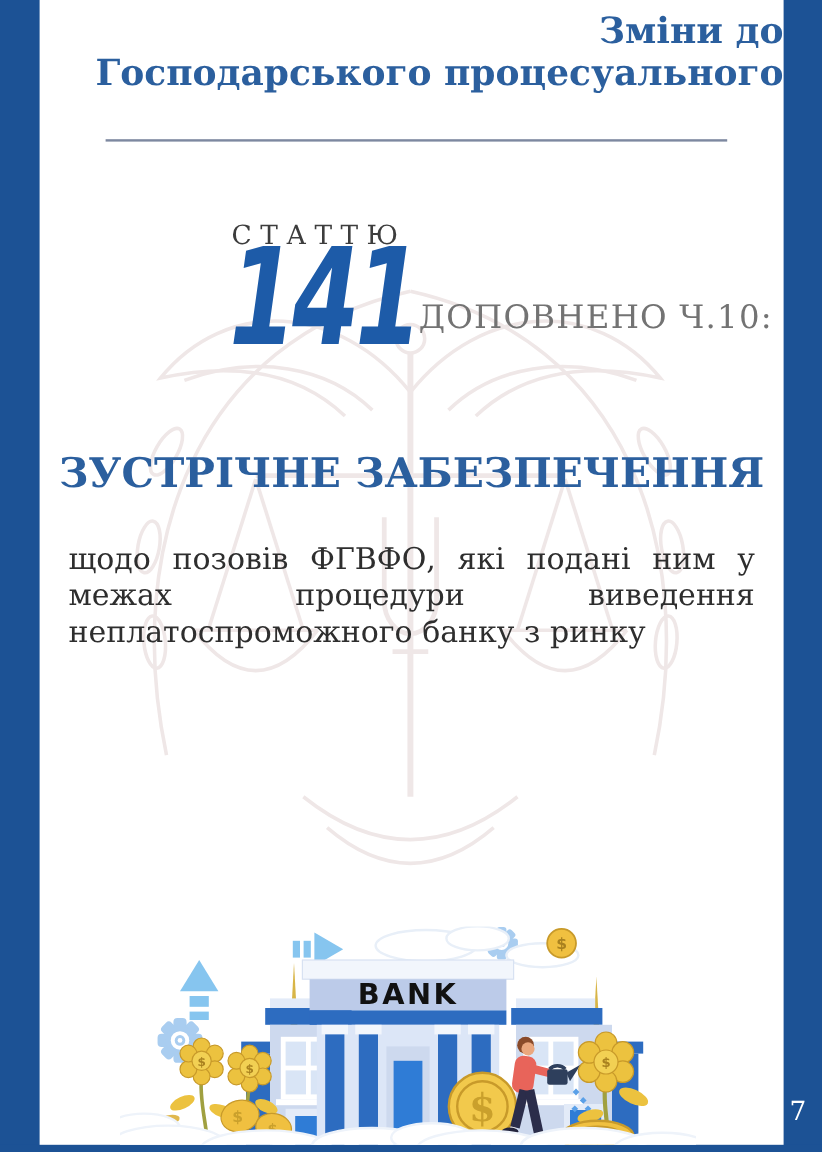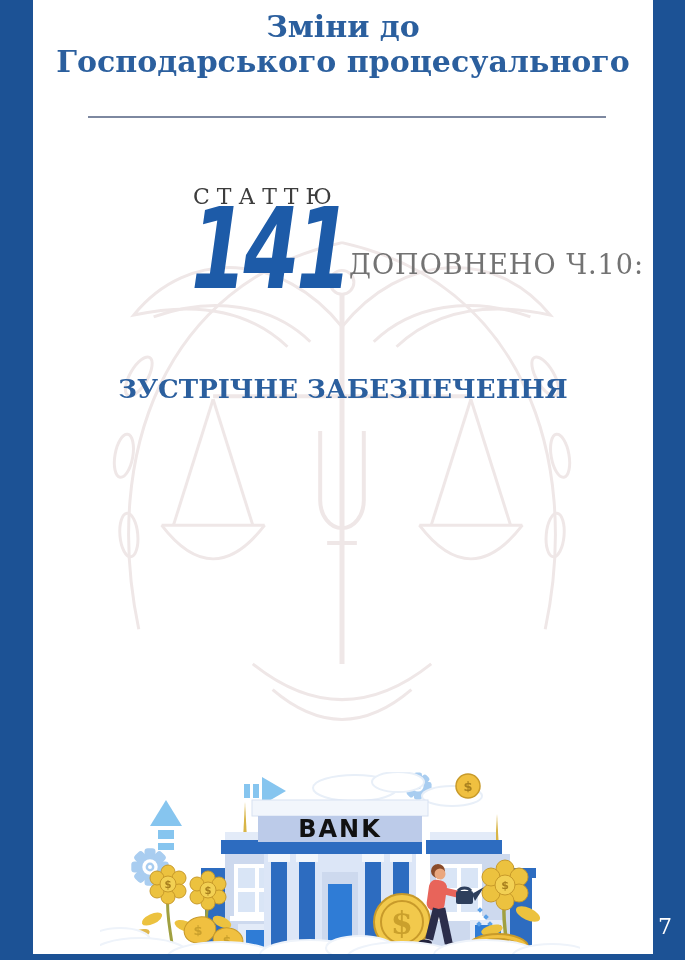--- a/index.html
+++ b/index.html
@@ -3,35 +3,35 @@
 <meta charset="utf-8">
 <style>
   html,body{margin:0;padding:0;background:#fff;}
   .page{position:relative;width:685px;height:960px;background:#ffffff;overflow:hidden;
         font-family:"DejaVu Serif", serif;}
   
   .border-left{position:absolute;left:0;top:0;width:33px;height:960px;background:#1c5295;}
   .border-right{position:absolute;right:0;top:0;width:32px;height:960px;background:#1c5295;}
   .border-bottom{position:absolute;left:0;bottom:0;width:685px;height:6px;background:#1c5295;}
   
-  .title{position:absolute;top:10px;left:33px;width:620px;text-align:center;
+  .title{position:absolute;top:10px;left:33px;width:620px;text-align:right;
          color:#2b5f9e;font-size:30px;font-weight:bold;line-height:1.16;}
   .title-rule{position:absolute;top:116px;left:88px;width:518px;height:2px;background:#7d88a0;}
   
   .article-label{position:absolute;top:184px;left:193px;width:162px;text-align:left;
                  font-size:22px;letter-spacing:7px;color:#3d3d3d;}
   .article-number{position:absolute;top:204px;left:191px;font-family:"DejaVu Sans",sans-serif;
                   font-style:italic;font-weight:bold;font-size:112px;line-height:0.82;
                   letter-spacing:-5px;color:#1d5ba8;display:inline-block;
                   transform:scaleX(.72);transform-origin:left top;}
   .article-suffix{position:absolute;top:249px;left:349px;font-size:27px;color:#737373;
                   letter-spacing:1px;white-space:nowrap;}
   
   .statement{position:absolute;top:371px;left:33px;width:620px;text-align:center;
-             color:#2b5f9e;font-weight:bold;font-size:26px;line-height:1.45;}
+             color:#2b5f9e;font-weight:bold;font-size:34px;line-height:1.45;}
   
   .body-text{position:absolute;top:451px;left:57px;width:572px;font-size:25px;
              line-height:1.21;color:#2e2e2e;text-align:justify;}
   
   .watermark{position:absolute;left:38px;top:198px;width:608px;height:575px;}
   
   .illustration{position:absolute;left:100px;top:772px;width:480px;height:182px;}
   
   .page-num{position:absolute;top:914px;left:658px;color:#ffffff;font-size:22px;}
 </style>
@@ -82,20 +82,21 @@
   <div class="title-rule"></div>
 
   <div class="article-label">СТАТТЮ</div>
   <div class="article-number">141</div>
   <div class="article-suffix">ДОПОВНЕНО Ч.10:</div>
 
   <div class="statement">
     <div>ЗУСТРІЧНЕ ЗАБЕЗПЕЧЕННЯ</div>
   </div>
 
+  <div class="body-text">щодо позовів ФГВФО, які подані ним у межах процедури виведення неплатоспроможного банку з ринку</div>
 
   <svg class="illustration" viewBox="0 0 480 182">
     <defs>
       <g id="gear" fill="currentColor">
         <rect x="-17" y="-5" width="34" height="10" rx="3"></rect>
         <rect x="-17" y="-5" width="34" height="10" rx="3" transform="rotate(45)"></rect>
         <rect x="-17" y="-5" width="34" height="10" rx="3" transform="rotate(90)"></rect>
         <rect x="-17" y="-5" width="34" height="10" rx="3" transform="rotate(135)"></rect>
         <circle r="11"></circle>
           <circle r="7" fill="#ffffff"></circle>

